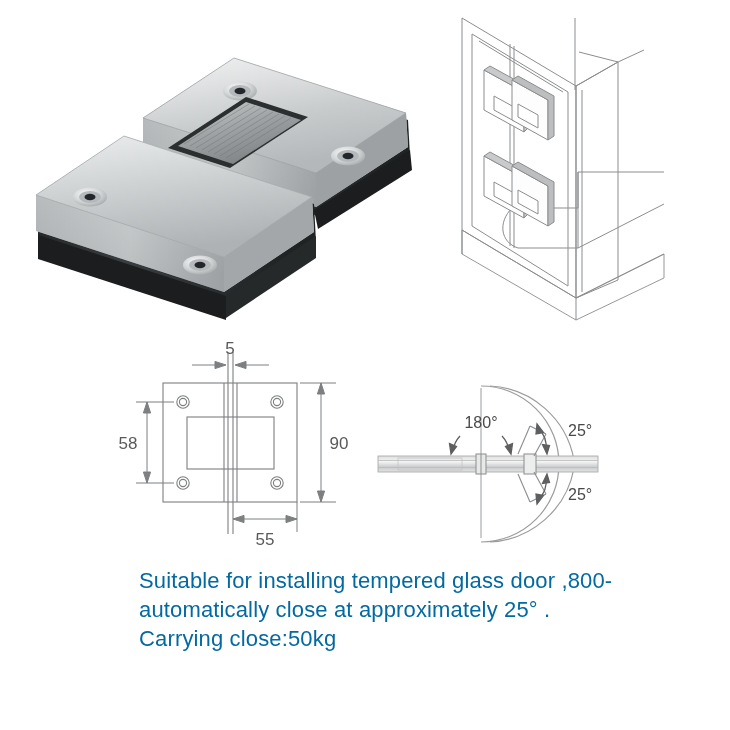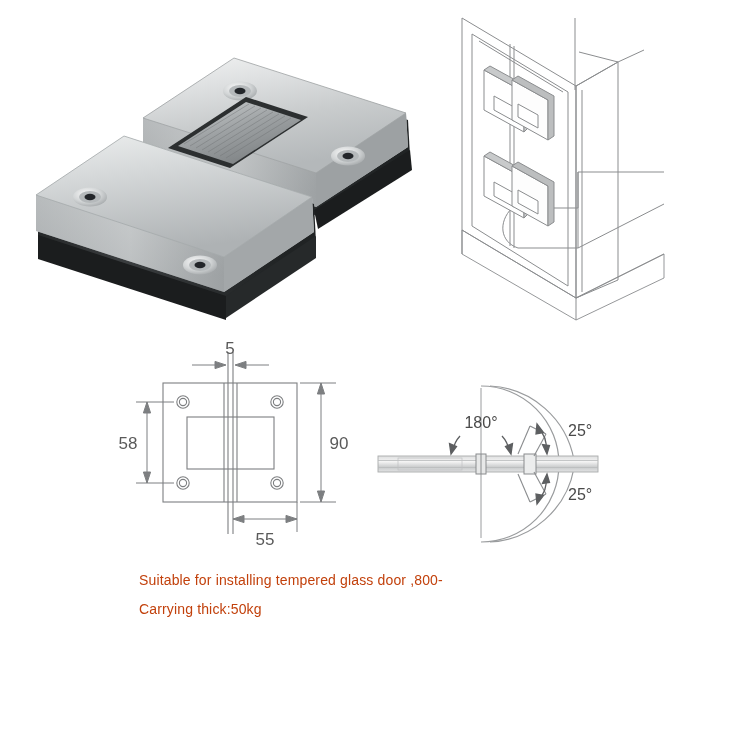--- a/index.html
+++ b/index.html
@@ -62,22 +62,22 @@
     font-size: 16px;
     fill: #4a4a4a;
   }
 
   
   #description {
     position: absolute;
     left: 139px;
     top: 566px;
     width: 480px;
-    color: #c2410c;
-    font-size: 14px;
+    color: #0369a1;
+    font-size: 22px;
     line-height: 29px;
     font-family: "Liberation Sans", sans-serif;
     letter-spacing: .15px;
   }
   #description .line { white-space: pre; }
 </style>
 </head>
 <body>
 
 <div id="page">
@@ -382,16 +382,17 @@
           <polygon points="159,116 158,106 165.5,107.5"></polygon>
           <polygon points="169,86 164.5,95.5 171.5,94.5"></polygon>
         </g>
       </g>
       <text class="ang-text" x="190" y="112">25°</text>
     </svg>
   </div>
 
   <div id="description">
     <div class="line">Suitable for installing tempered glass door ,800-</div>
-    <div class="line">Carrying thick:50kg</div>
+    <div class="line">automatically close at approximately 25° .</div>
+    <div class="line">Carrying close:50kg</div>
   </div>
 
 </div>
 
 </body></html>

